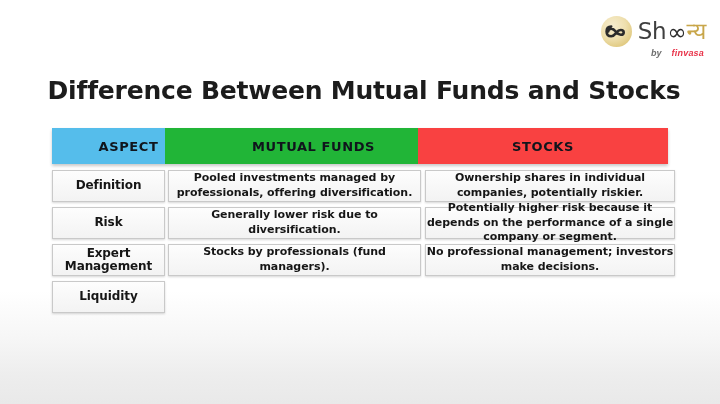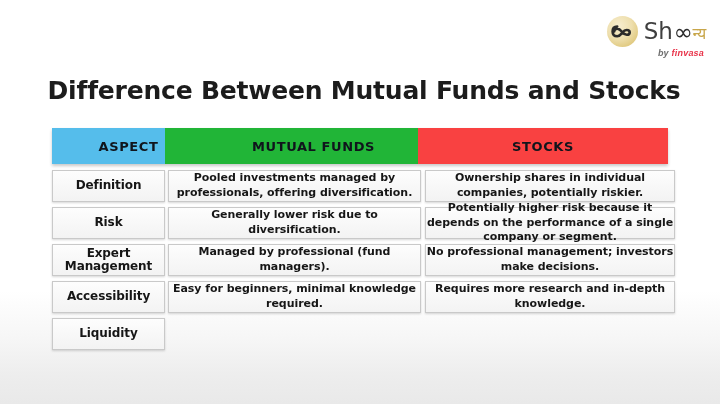--- a/index.html
+++ b/index.html
@@ -66,29 +66,29 @@
   .logo-word .w-sh { color: #3f3f3f; }
   .logo-word .w-inf {
     color: #2e2e2e;
     font-size: 23px;
     position: relative;
     top: 1px;
     letter-spacing: -1px;
   }
   .logo-word .w-dev {
     color: #c8a64a;
-    font-size: 16px;
+    font-size: 23px;
     font-family: "DejaVu Sans", sans-serif;
   }
   .logo-sub {
     margin-top: 1px;
     margin-right: 2px;
     display: flex;
     align-items: baseline;
-    gap: 3px;
+    gap: 10px;
     font-size: 9px;
     line-height: 1;
   }
   .logo-sub .by { color: #6d6d6d; font-style: italic; font-weight: 600; }
   .logo-sub .brand {
     color: #e8344a;
     font-style: italic;
     font-weight: 700;
     letter-spacing: 0.2px;
   }
@@ -213,29 +213,24 @@
       </div>
 
       <div class="row">
         <div class="cell aspect col-aspect">Risk</div>
         <div class="cell detail col-mf">Generally lower risk due to diversification.</div>
         <div class="cell detail stocks col-st">Potentially higher risk because it depends on the performance of a single company or segment.</div>
       </div>
 
       <div class="row">
         <div class="cell aspect col-aspect">Expert Management</div>
-        <div class="cell detail col-mf">Managed by professional (fund managers).</div>
+        <div class="cell detail col-mf">Stocks by professionals (fund managers).</div>
         <div class="cell detail stocks col-st">No professional management; investors make decisions.</div>
       </div>
 
-      <div class="row">
-        <div class="cell aspect col-aspect">Accessibility</div>
-        <div class="cell detail col-mf">Easy for beginners, minimal knowledge required.</div>
-        <div class="cell detail stocks col-st">Requires more research and in-depth knowledge.</div>
-      </div>
 
       <div class="row">
         <div class="cell aspect col-aspect">Liquidity</div>
       </div>
 
     </div>
   </div>
 </div>
 
 </body></html>

